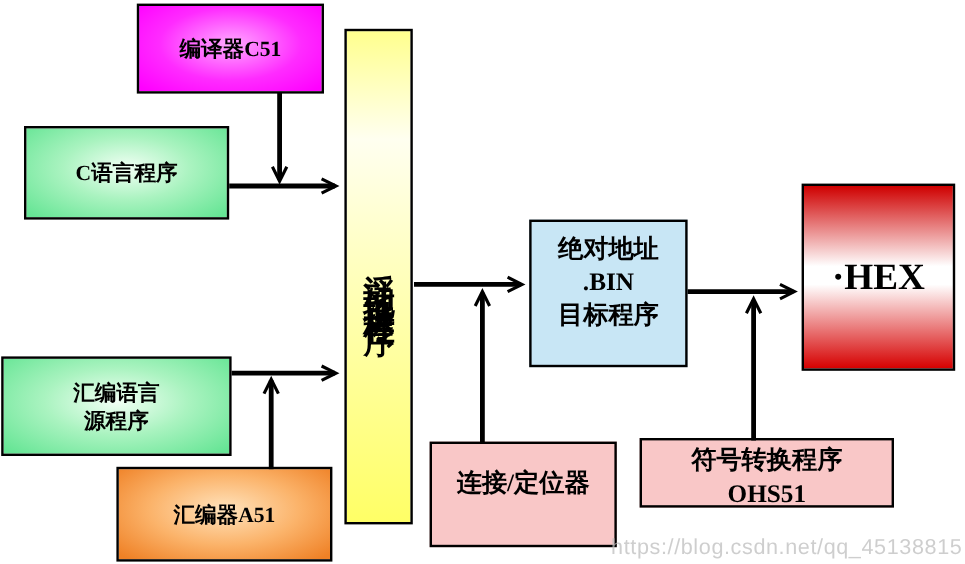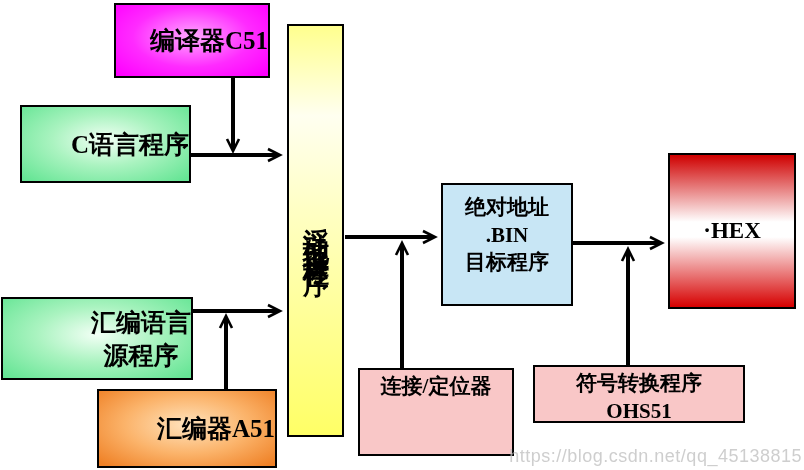--- a/index.html
+++ b/index.html
@@ -12,39 +12,39 @@
     display:flex;align-items:center;justify-content:center;text-align:center;
   }
   .box-magenta{background:radial-gradient(ellipse at 50% 45%,#ffaaff 0%,#ff2bff 55%,#ff00ff 95%);}
   .box-green{background:radial-gradient(ellipse at 50% 45%,#f2fff5 0%,#aaf3c0 45%,#66e595 95%);}
   .box-orange{background:radial-gradient(ellipse at 50% 45%,#ffe3bd 0%,#fbb36a 50%,#ef8126 95%);}
   .box-yellow{background:linear-gradient(180deg,#ffff8e 0%,#fffff0 22%,#ffffc4 45%,#ffff66 100%);}
   .box-blue{background:#c8e6f5;}
   .box-red{background:linear-gradient(180deg,#cf0000 0%,#ffffff 44%,#ffffff 54%,#d60000 100%);}
   .box-pink{background:#f9c7c7;}
 
-  .fs23{font-size:25px;justify-content:flex-end;}
+  .fs23{font-size:18px;}
   .fs21{font-size:21px;line-height:1.32;}
   .lines{display:block;}
   .lines span{display:block;}
 
   #box-compiler-c51{left:114px;top:3px;width:156px;height:75px;}
   #box-c-program{left:20px;top:105px;width:171px;height:78px;}
   #box-asm-source{left:1px;top:285px;width:192px;height:83px;margin-top:12px;}
   #box-assembler-a51{left:97px;top:389px;width:180px;height:79px;}
 
   #box-relocatable{left:287px;top:24px;width:57px;height:413px;}
   #box-relocatable .vtext{
     writing-mode:vertical-rl;text-orientation:upright;
     font-size:26px;letter-spacing:6px;line-height:1;
   }
 
   #box-absolute{left:441px;top:183px;width:132px;height:123px;padding-bottom:18px;}
-  #box-hex{left:668px;top:153px;width:128px;height:156px;font-size:23px;}
-  #box-linker{left:358px;top:368px;width:156px;height:88px;align-items:flex-start;padding-top:3px;}
+  #box-hex{left:668px;top:153px;width:128px;height:156px;font-size:31px;}
+  #box-linker{left:358px;top:368px;width:156px;height:88px;align-items:flex-start;padding-top:19px;}
   #box-converter{left:533px;top:365px;width:212px;height:58px;align-items:flex-start;padding-top:3px;}
 
   #arrows{position:absolute;left:0;top:0;width:804px;height:470px;pointer-events:none;}
 
   #watermark{
     position:absolute;right:2px;bottom:3px;z-index:5;
     font-family:"Liberation Sans","DejaVu Sans",sans-serif;font-weight:normal;
     font-size:18px;color:rgba(190,190,190,0.75);letter-spacing:0.5px;
   }
 </style>

